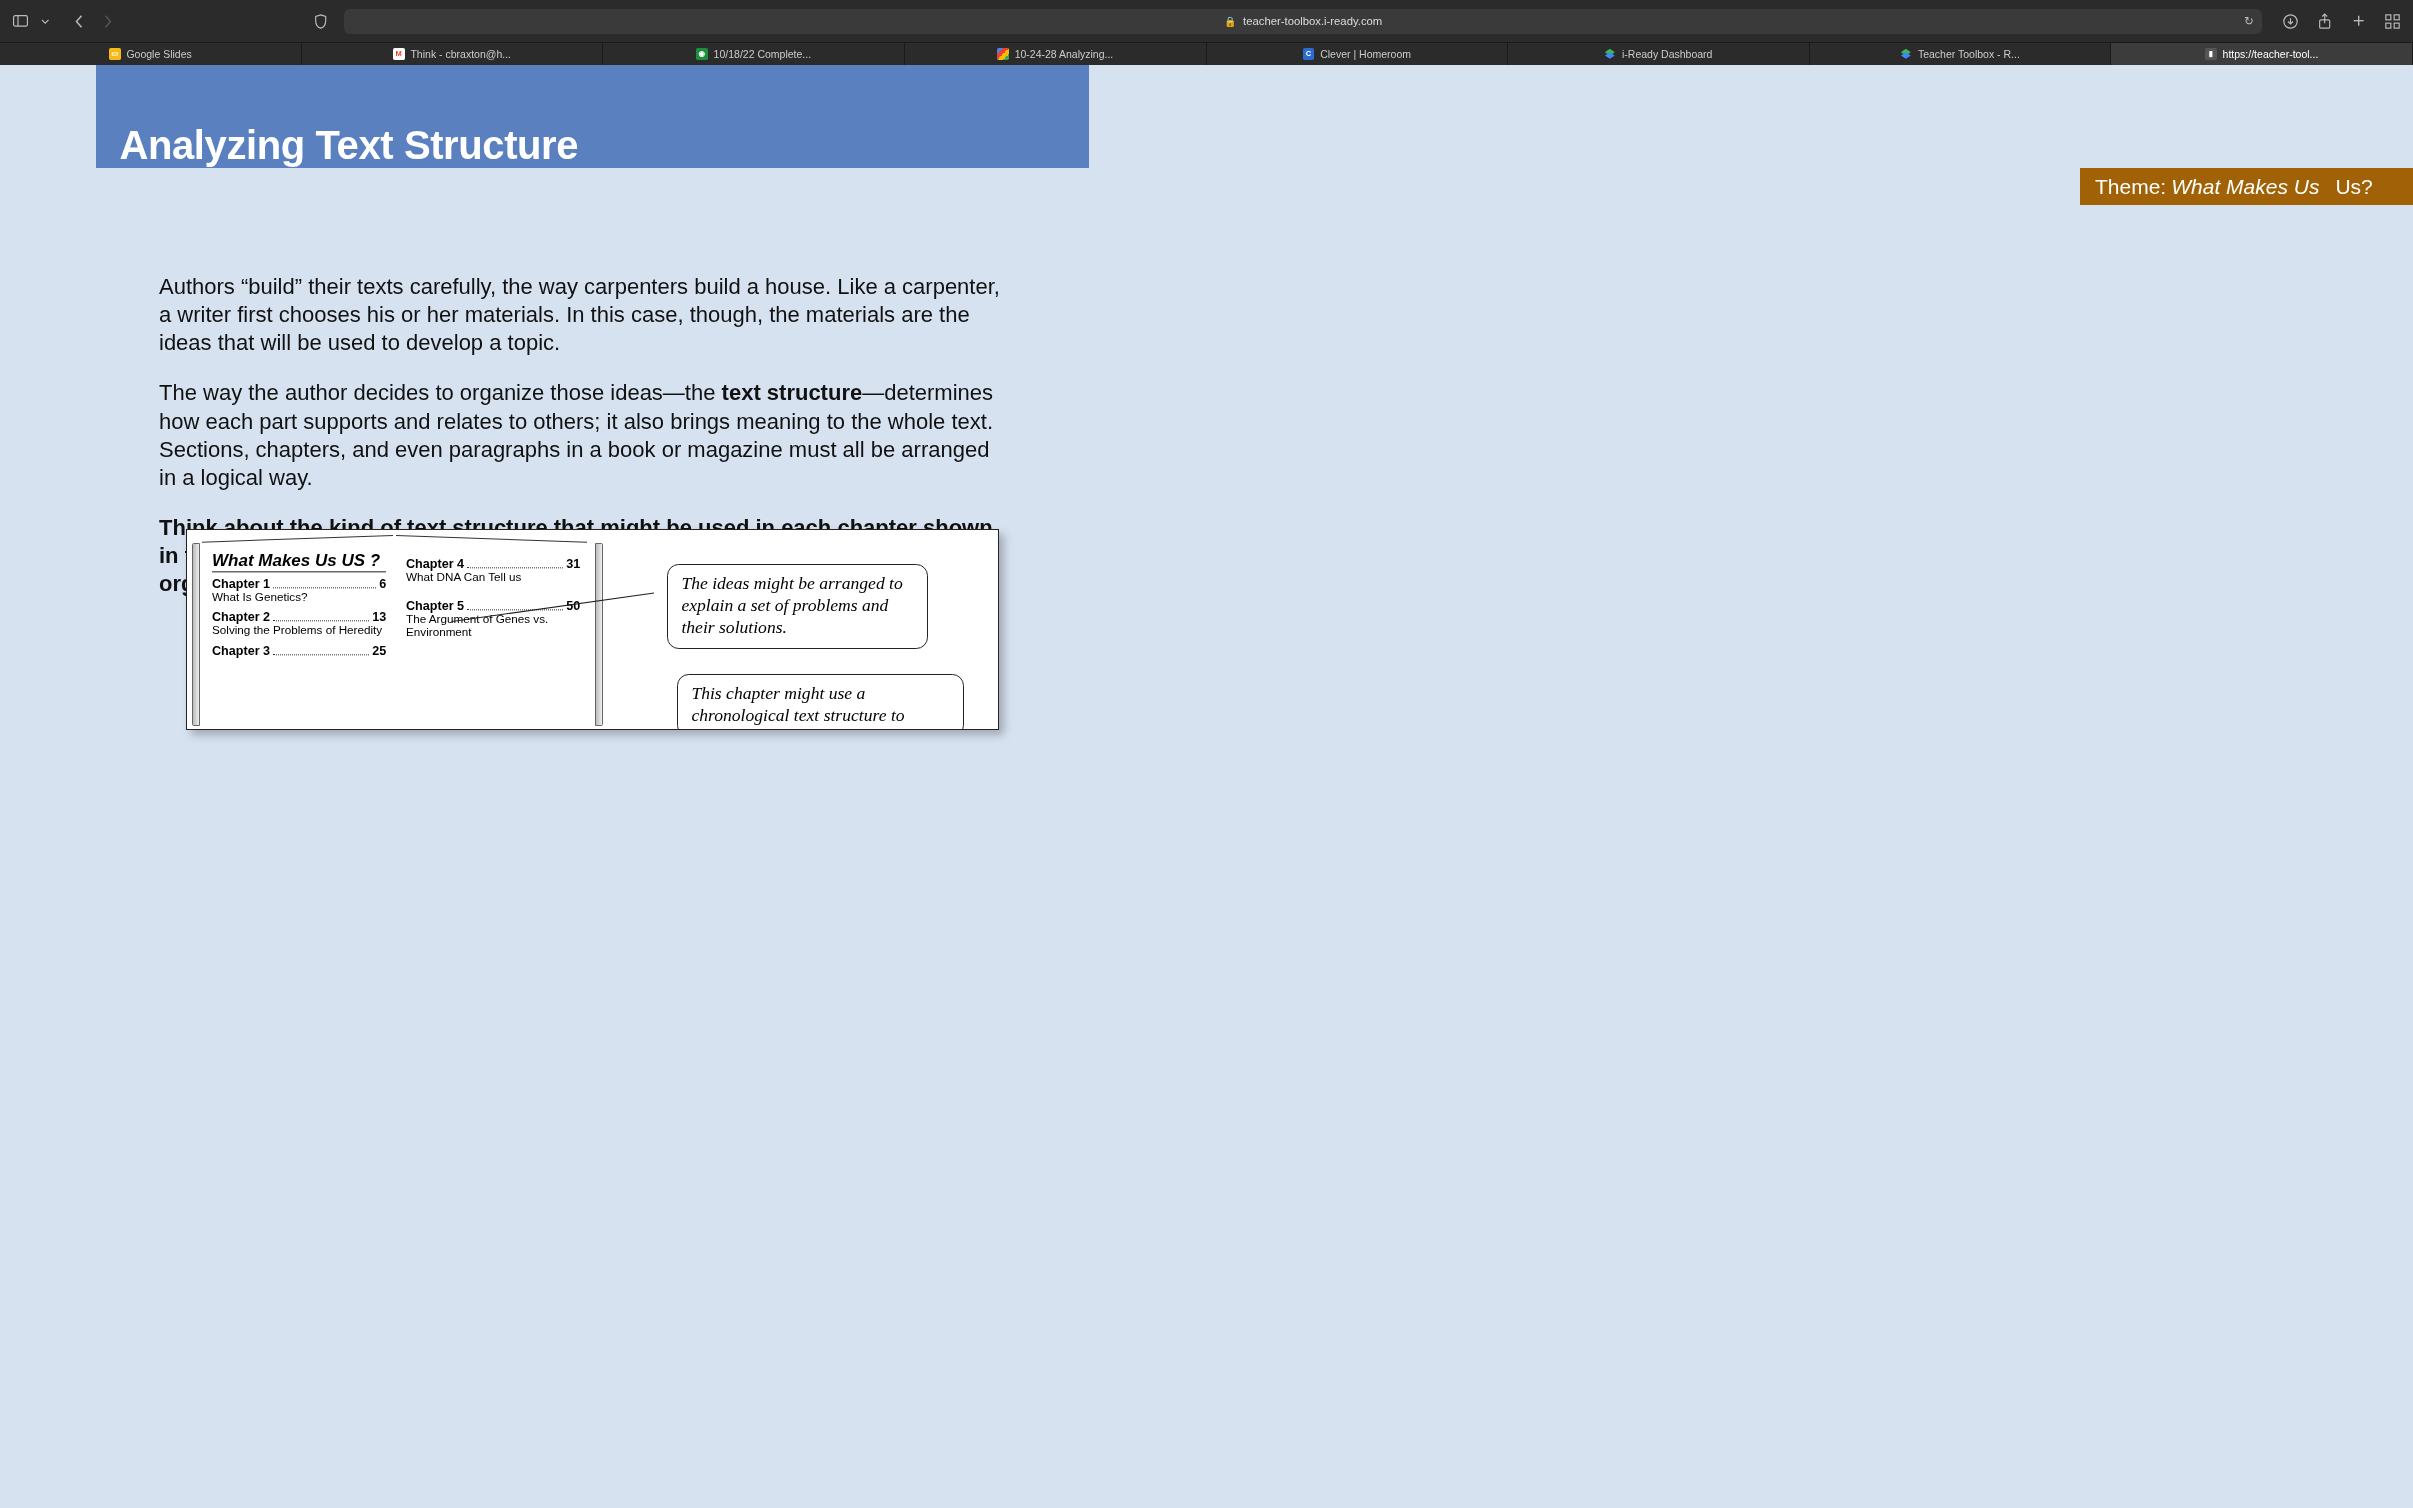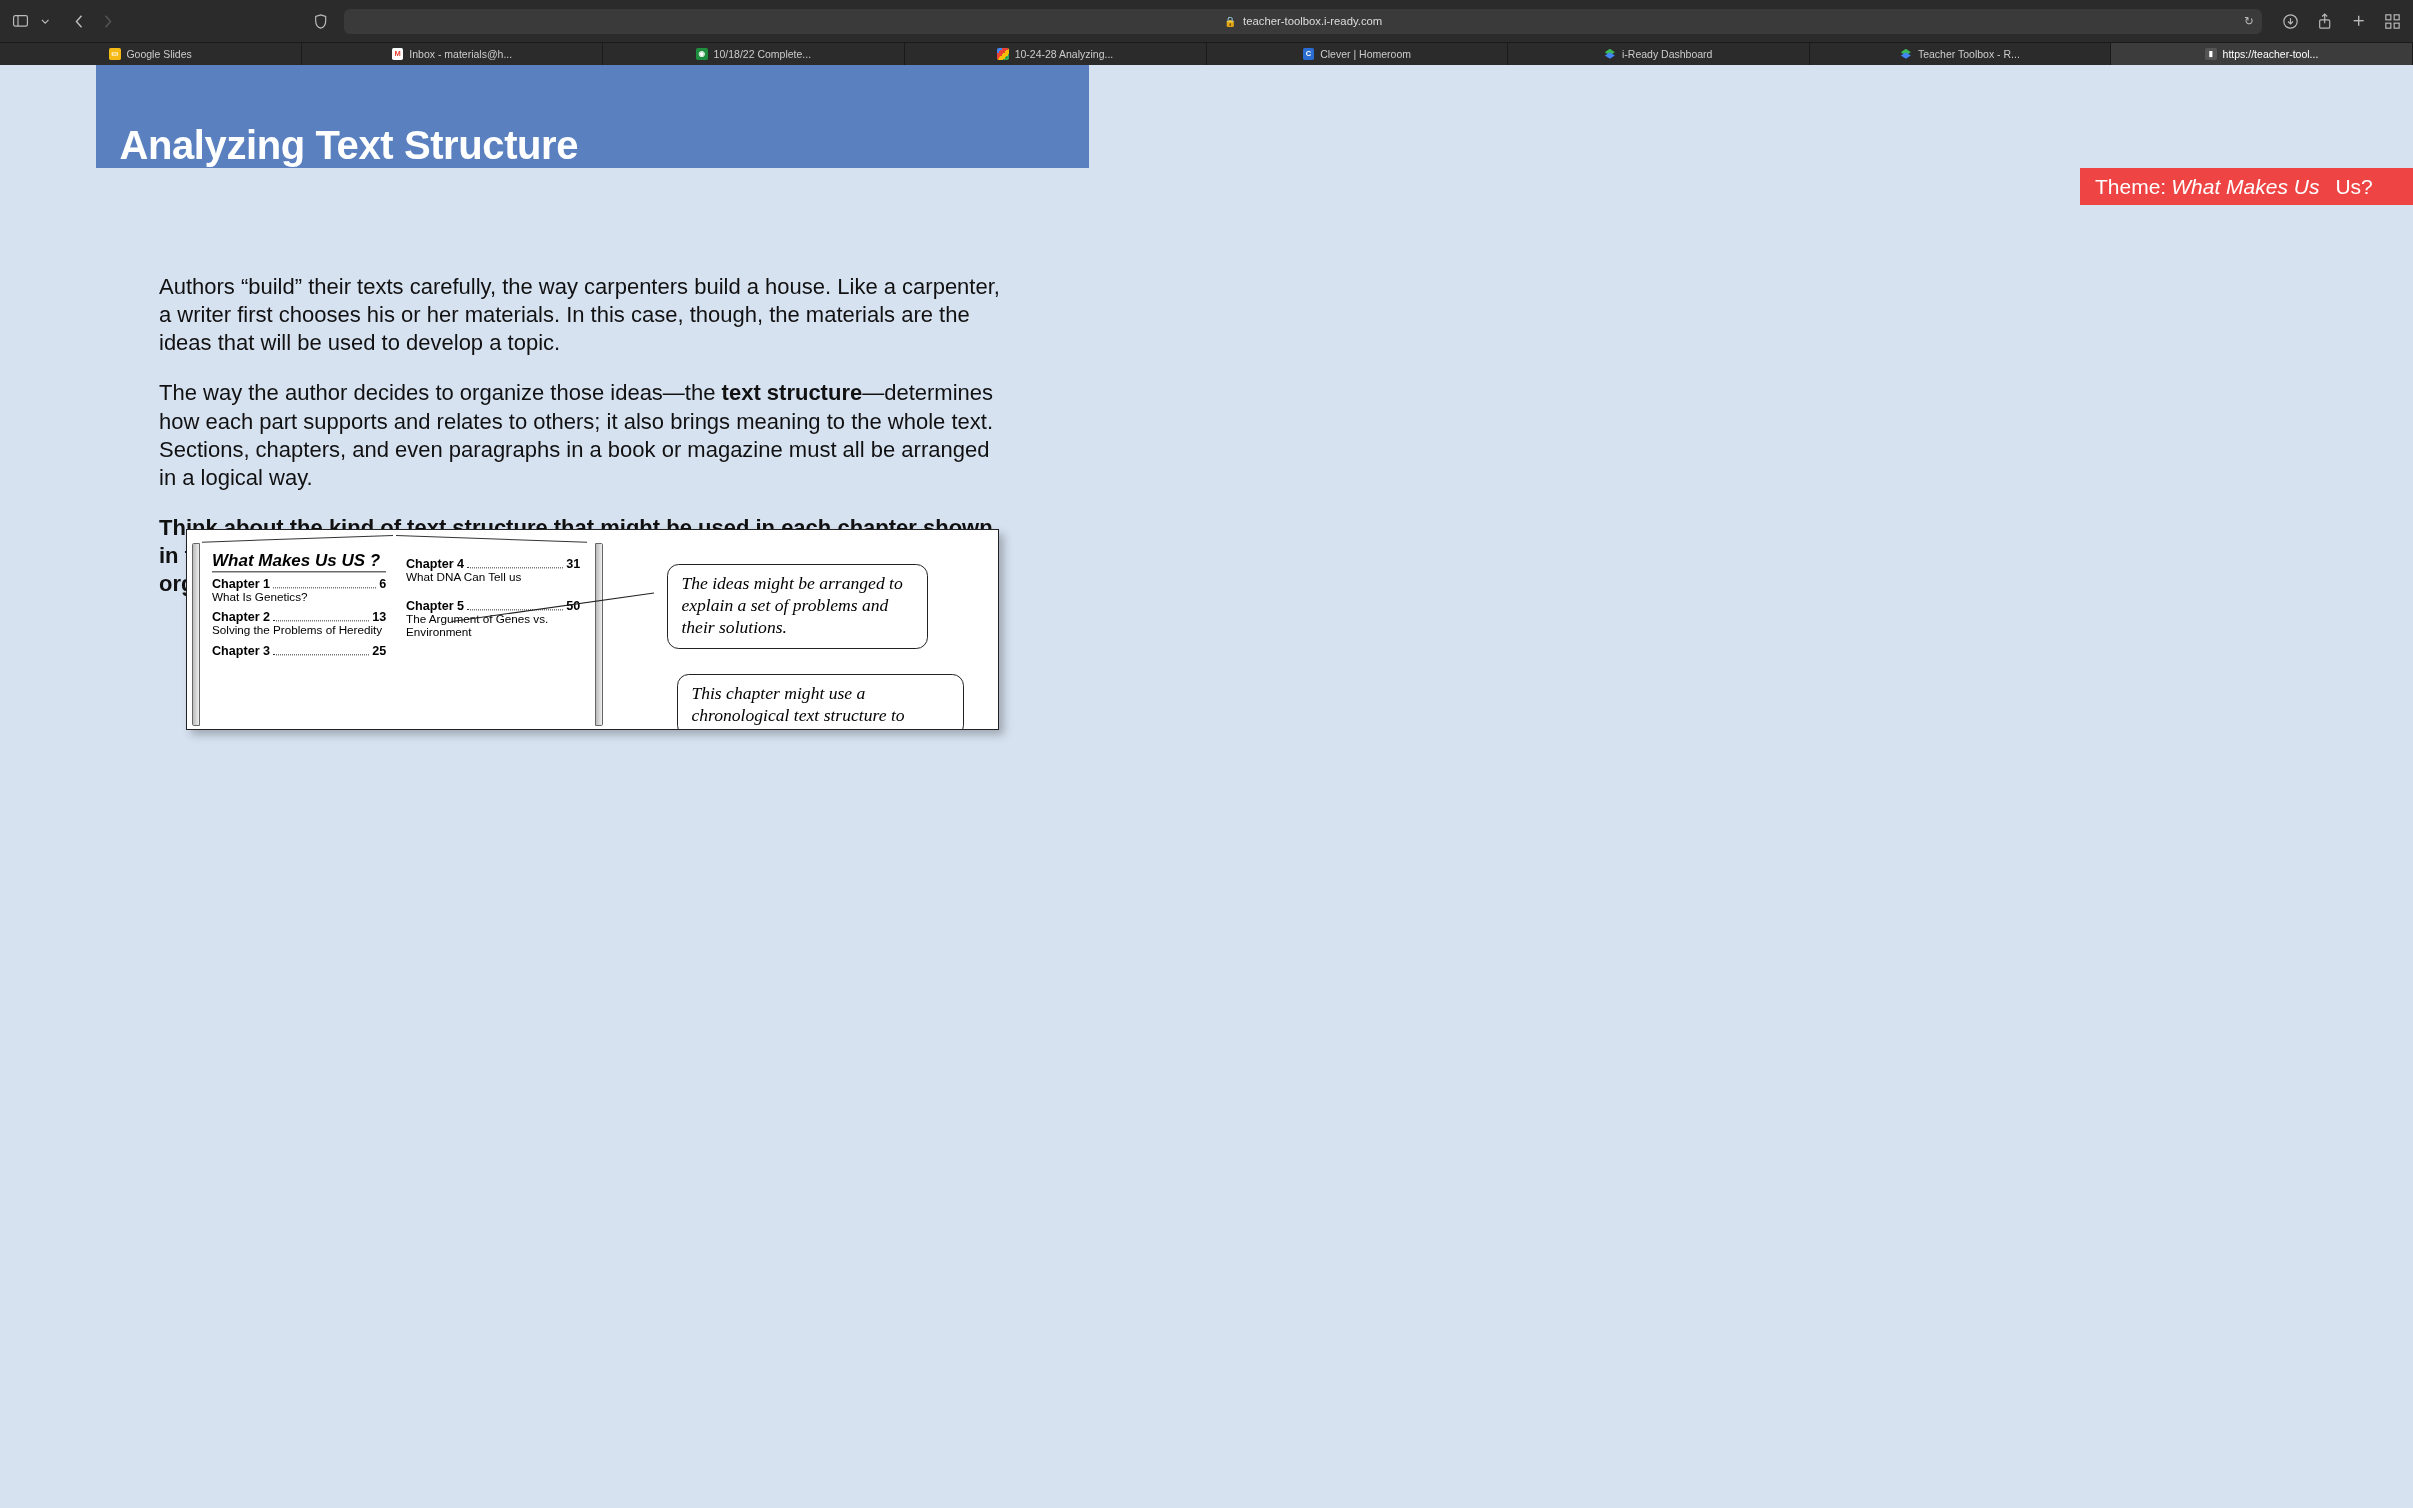--- a/index.html
+++ b/index.html
@@ -112,21 +112,21 @@
     font-size: 17px;
     line-height: 1.05;
     padding: 0 18.4px 5px 42px;
   }
   .objective-box p { font-family: "Myriad Pro","Segoe UI",Arial,sans-serif; font-weight:400; }
 
   .theme-tab {
     position: absolute;
     top: 103px; right: 0;
     width: 333px; height: 37px;
-    background: #ef4444;
+    background: #a16207;
     color: #fff;
     display: flex; align-items: center;
     padding-left: 15px;
     font-size: 21px;
     font-family: "Myriad Pro","Segoe UI",Arial,sans-serif;
   }
   .theme-tab .label { font-weight: 400; margin-right: 5px; }
   .theme-tab .italic { font-style: italic; }
 
   
@@ -305,21 +305,21 @@
   </div>
 </div>
 
 <div class="tab-strip">
   <div class="tab">
     <span class="favicon fav-slides">▭</span>
     <span>Google Slides</span>
   </div>
   <div class="tab">
     <span class="favicon fav-gmail">M</span>
-    <span>Inbox - materials@h...</span>
+    <span>Think - cbraxton@h...</span>
   </div>
   <div class="tab">
     <span class="favicon fav-doc">◉</span>
     <span>10/18/22 Complete...</span>
   </div>
   <div class="tab">
     <span class="favicon fav-google"></span>
     <span>10-24-28 Analyzing...</span>
   </div>
   <div class="tab">

